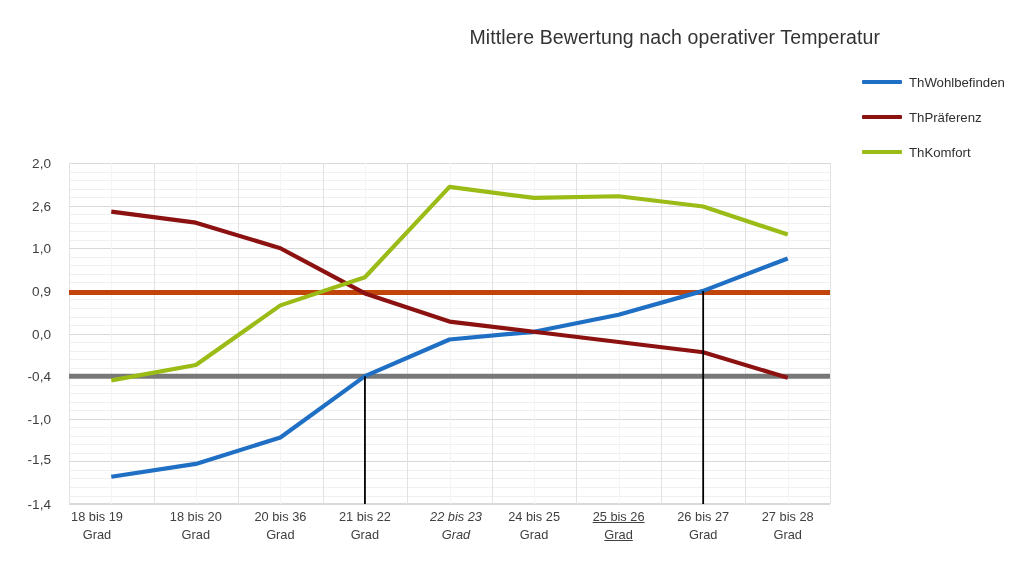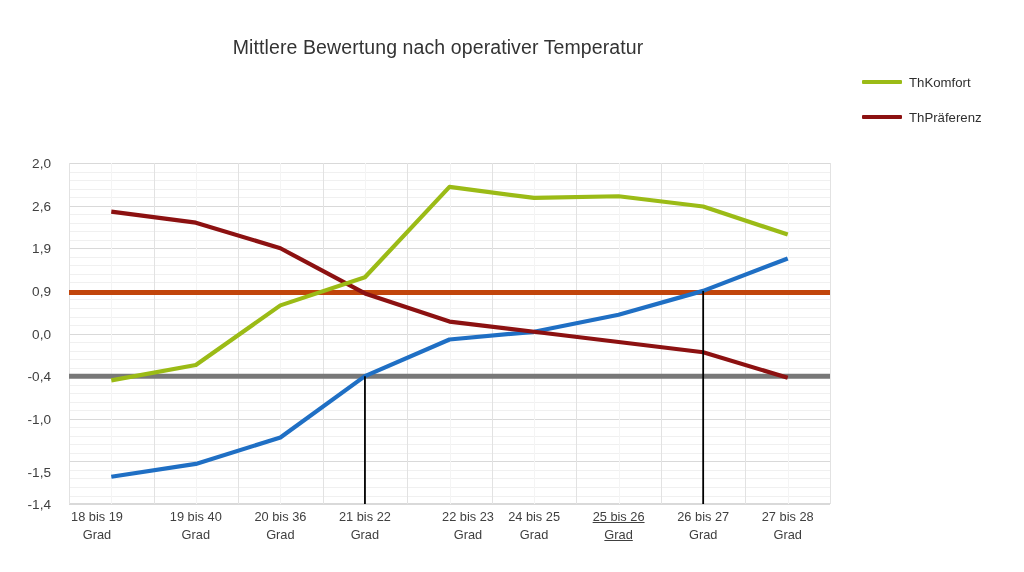--- a/index.html
+++ b/index.html
@@ -20,26 +20,25 @@
     position: absolute;
     inset: 0;
   }
 
   
   .chart-title {
     position: absolute;
     top: 26px;
     left: 0;
     width: 884px;
-    text-align: center;
+    text-align: right;
     font-size: 19.5px;
     font-weight: 400;
     color: #333333;
     letter-spacing: 0.1px;
-    margin-top: 10px;
   }
   
   .chart-title span { display: inline-block; transform: translateX(-4px); }
 
   
   .legend {
     position: absolute;
     left: 862px;
     top: 70px;
     width: 162px;
@@ -141,26 +140,26 @@
 
 <div id="chart-root">
 
   <div class="chart-title">
     <span>Mittlere Bewertung nach operativer Temperatur</span>
   </div>
 
   <div class="y-labels">
       <div class="y-tick-label" style="top: 0px;">2,0</div>
       <div class="y-tick-label" style="top: 42.6px;">2,6</div>
-      <div class="y-tick-label" style="top: 85.3px;">1,9</div>
+      <div class="y-tick-label" style="top: 85.3px;">1,0</div>
       <div class="y-tick-label" style="top: 127.9px;">0,9</div>
       <div class="y-tick-label" style="top: 170.5px;">0,0</div>
       <div class="y-tick-label" style="top: 213.1px;">-0,4</div>
       <div class="y-tick-label" style="top: 255.8px;">-1,0</div>
-      <div class="y-tick-label" style="top: 309px; margin-left: 20px;">-1,5</div>
+      <div class="y-tick-label" style="top: 296px; margin-left: 20px;">-1,5</div>
       <div class="y-tick-label" style="top: 341px;">-1,4</div>
     </div>
 
   <div class="plot-area">
     <div class="plot-bg"></div>
     <div id="grid-layer">
         <div class="gridline-h-major" style="top: 341px;"></div>
         <div class="gridline-h-minor" style="top: 332.5px;"></div>
         <div class="gridline-h-minor" style="top: 323.9px;"></div>
         <div class="gridline-h-minor" style="top: 315.4px;"></div>
@@ -227,34 +226,38 @@
         <polyline points="42.28,313.72 126.83,300.93 211.39,274.50 295.94,213.13 380.50,176.47 465.06,168.79 549.61,151.75 634.17,127.88 718.72,95.48" fill="none" stroke="#1f6fc4" stroke-width="4.2" stroke-linejoin="round" stroke-linecap="butt"></polyline>
         <polyline points="42.28,48.59 126.83,59.67 211.39,85.25 295.94,130.43 380.50,158.56 465.06,168.79 549.61,179.03 634.17,189.26 718.72,214.83" fill="none" stroke="#8c1111" stroke-width="4.2" stroke-linejoin="round" stroke-linecap="butt"></polyline>
         <polyline points="42.28,217.39 126.83,202.04 211.39,142.37 295.94,114.23 380.50,23.87 465.06,34.95 549.61,33.25 634.17,43.48 718.72,71.61" fill="none" stroke="#9bbb16" stroke-width="4.2" stroke-linejoin="round" stroke-linecap="butt"></polyline>
         <line x1="295.94" x2="295.94" y1="213.13" y2="341.00" stroke="#000000" stroke-width="1.8"></line>
         <line x1="634.17" x2="634.17" y1="127.88" y2="341.00" stroke="#000000" stroke-width="1.8"></line>
       </svg>
   </div>
 
   <div class="x-labels">
       <div class="x-tick-label" style="left: 28px;"><span>18 bis 19</span><span class="l2">Grad</span></div>
-      <div class="x-tick-label" style="left: 126.8px;"><span>19 bis 40</span><span class="l2">Grad</span></div>
+      <div class="x-tick-label" style="left: 126.8px;"><span>18 bis 20</span><span class="l2">Grad</span></div>
       <div class="x-tick-label" style="left: 211.4px;"><span>20 bis 36</span><span class="l2">Grad</span></div>
       <div class="x-tick-label" style="left: 295.9px;"><span>21 bis 22</span><span class="l2">Grad</span></div>
-      <div class="x-tick-label" style="left: 399px;"><span>22 bis 23</span><span class="l2">Grad</span></div>
+      <div class="x-tick-label" style="left: 387px; font-style: italic;"><span>22 bis 23</span><span class="l2">Grad</span></div>
       <div class="x-tick-label" style="left: 465.1px;"><span>24 bis 25</span><span class="l2">Grad</span></div>
       <div class="x-tick-label" style="left: 549.6px; text-decoration: underline;"><span>25 bis 26</span><span class="l2">Grad</span></div>
       <div class="x-tick-label" style="left: 634.2px;"><span>26 bis 27</span><span class="l2">Grad</span></div>
       <div class="x-tick-label" style="left: 718.7px;"><span>27 bis 28</span><span class="l2">Grad</span></div>
     </div>
 
   <div class="legend">
       <div class="legend-item">
-        <span class="legend-swatch" style="background: rgb(155, 187, 22);"></span>
-        <span>ThKomfort</span>
+        <span class="legend-swatch" style="background: rgb(31, 111, 196);"></span>
+        <span>ThWohlbefinden</span>
       </div>
       <div class="legend-item">
         <span class="legend-swatch" style="background: rgb(140, 17, 17);"></span>
         <span>ThPräferenz</span>
       </div>
+      <div class="legend-item">
+        <span class="legend-swatch" style="background: rgb(155, 187, 22);"></span>
+        <span>ThKomfort</span>
+      </div>
     </div>
 
 </div>
 
 </body></html>

